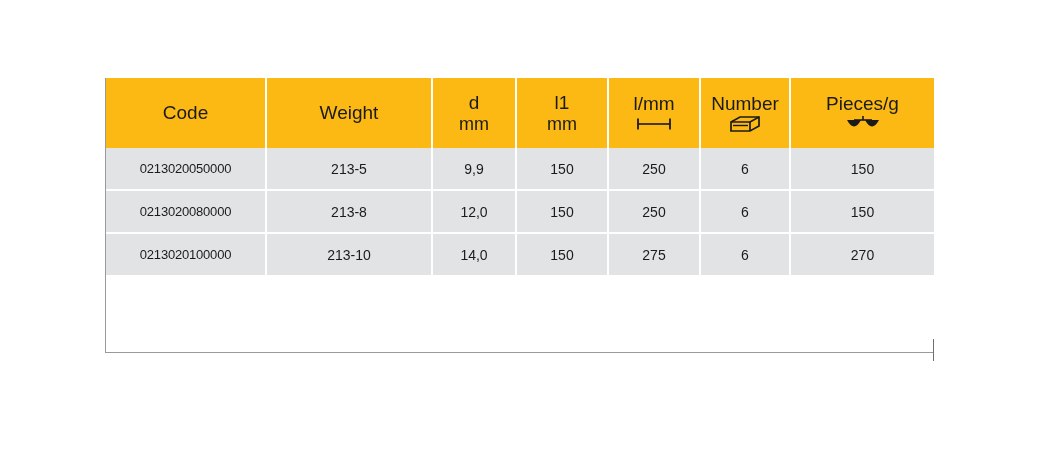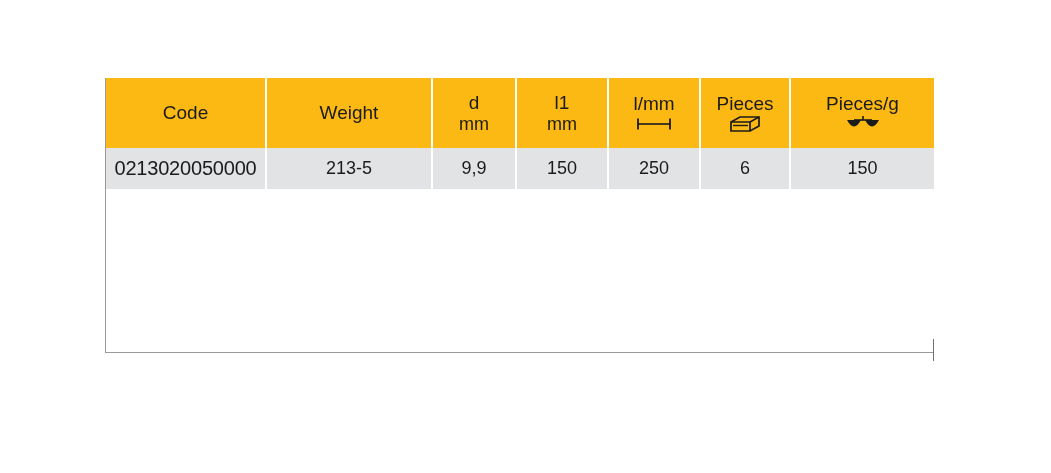--- a/index.html
+++ b/index.html
@@ -65,35 +65,35 @@
 
   .icon-row {
     height: 18px;
     display: flex;
     align-items: center;
     justify-content: center;
   }
   .icon-row svg { display: block; }
 
   table.spec tbody td {
-    font-size: 18px;
+    font-size: 14px;
     color: #1b1b1b;
     text-align: center;
     height: 41px;
     padding: 0 6px;
     border-right: 2px solid #ffffff;
     border-bottom: 2px solid #ffffff;
     background: #e2e3e5;
     white-space: nowrap;
   }
   table.spec tbody td:last-child { border-right: none; }
   table.spec tbody tr:last-child td { border-bottom: none; }
 
   table.spec tbody td.cell-code {
-    font-size: 20px;
+    font-size: 13px;
     letter-spacing: -0.2px;
   }
 
   
   .frame-left {
     position: absolute;
     left: 105px;
     top: 78px;
     width: 1px;
     height: 275px;
@@ -165,21 +165,21 @@
               <svg width="40" height="14" viewBox="0 0 40 14">
                 <line x1="4" y1="7" x2="36" y2="7" stroke="#1b1b1b" stroke-width="1.6"></line>
                 <line x1="4" y1="1.5" x2="4" y2="12.5" stroke="#1b1b1b" stroke-width="1.8"></line>
                 <line x1="36" y1="1.5" x2="36" y2="12.5" stroke="#1b1b1b" stroke-width="1.8"></line>
               </svg>
             </span>
           </div>
         </th>
         <th>
           <div class="hdr-stack">
-            <span>Pieces</span>
+            <span>Number</span>
             <span class="icon-row">
               <svg width="34" height="20" viewBox="0 0 34 20">
                 <path d="M3 8 L12 3 L31 3 L31 12 L22 17 L3 17 Z" fill="none" stroke="#1b1b1b" stroke-width="1.7"></path>
                 <path d="M3 8 L22 8 L22 17" fill="none" stroke="#1b1b1b" stroke-width="1.7"></path>
                 <path d="M22 8 L31 3" fill="none" stroke="#1b1b1b" stroke-width="1.5"></path>
                 <path d="M5 11.5 L20 11.5" stroke="#1b1b1b" stroke-width="1.4"></path>
               </svg>
             </span>
           </div>
         </th>
@@ -201,15 +201,33 @@
     <tbody>
       <tr>
         <td class="cell-code">0213020050000</td>
         <td>213-5</td>
         <td>9,9</td>
         <td>150</td>
         <td>250</td>
         <td>6</td>
         <td>150</td>
       </tr>
+      <tr>
+        <td class="cell-code">0213020080000</td>
+        <td>213-8</td>
+        <td>12,0</td>
+        <td>150</td>
+        <td>250</td>
+        <td>6</td>
+        <td>150</td>
+      </tr>
+      <tr>
+        <td class="cell-code">0213020100000</td>
+        <td>213-10</td>
+        <td>14,0</td>
+        <td>150</td>
+        <td>275</td>
+        <td>6</td>
+        <td>270</td>
+      </tr>
     </tbody>
   </table>
 </div>
 
 </body></html>

